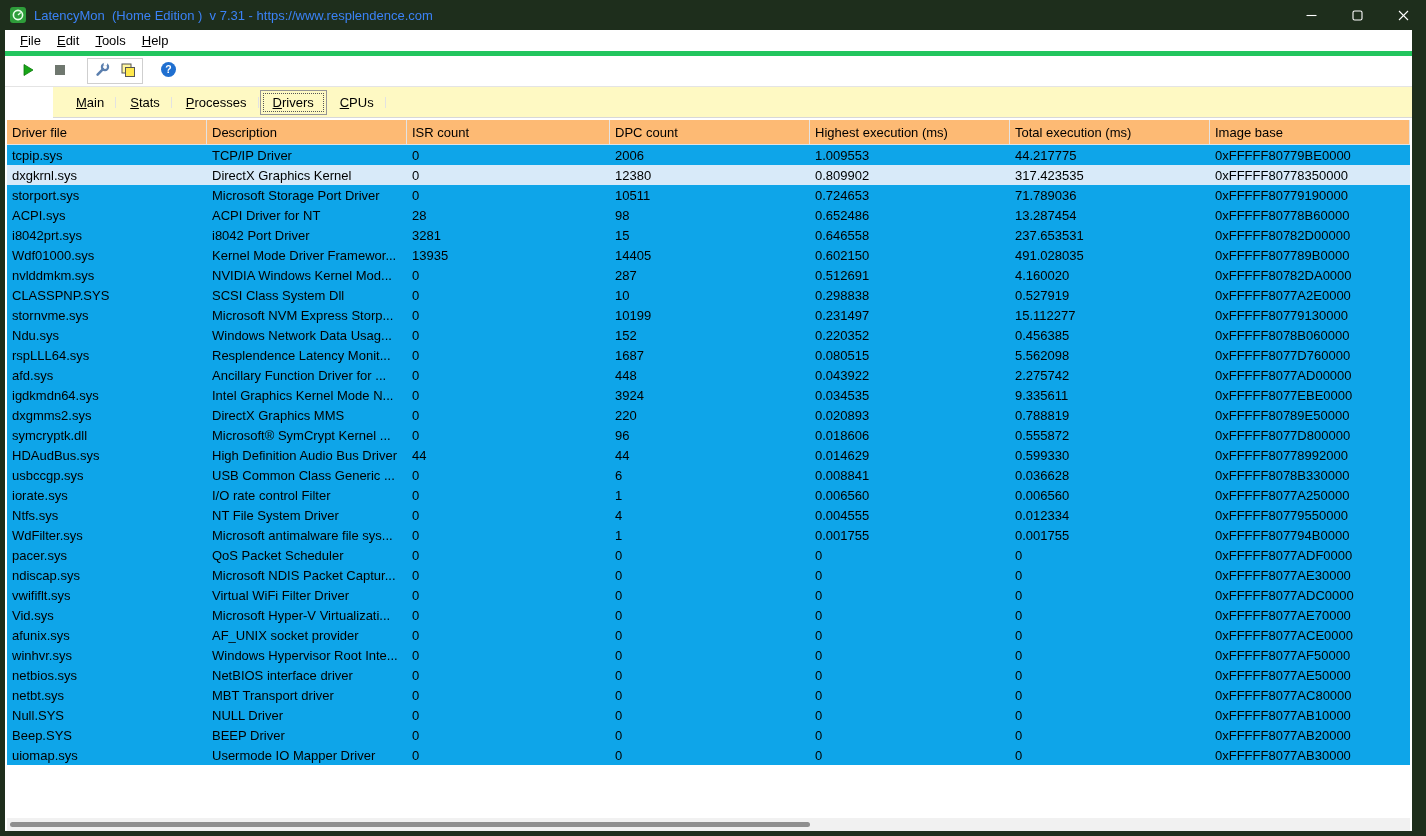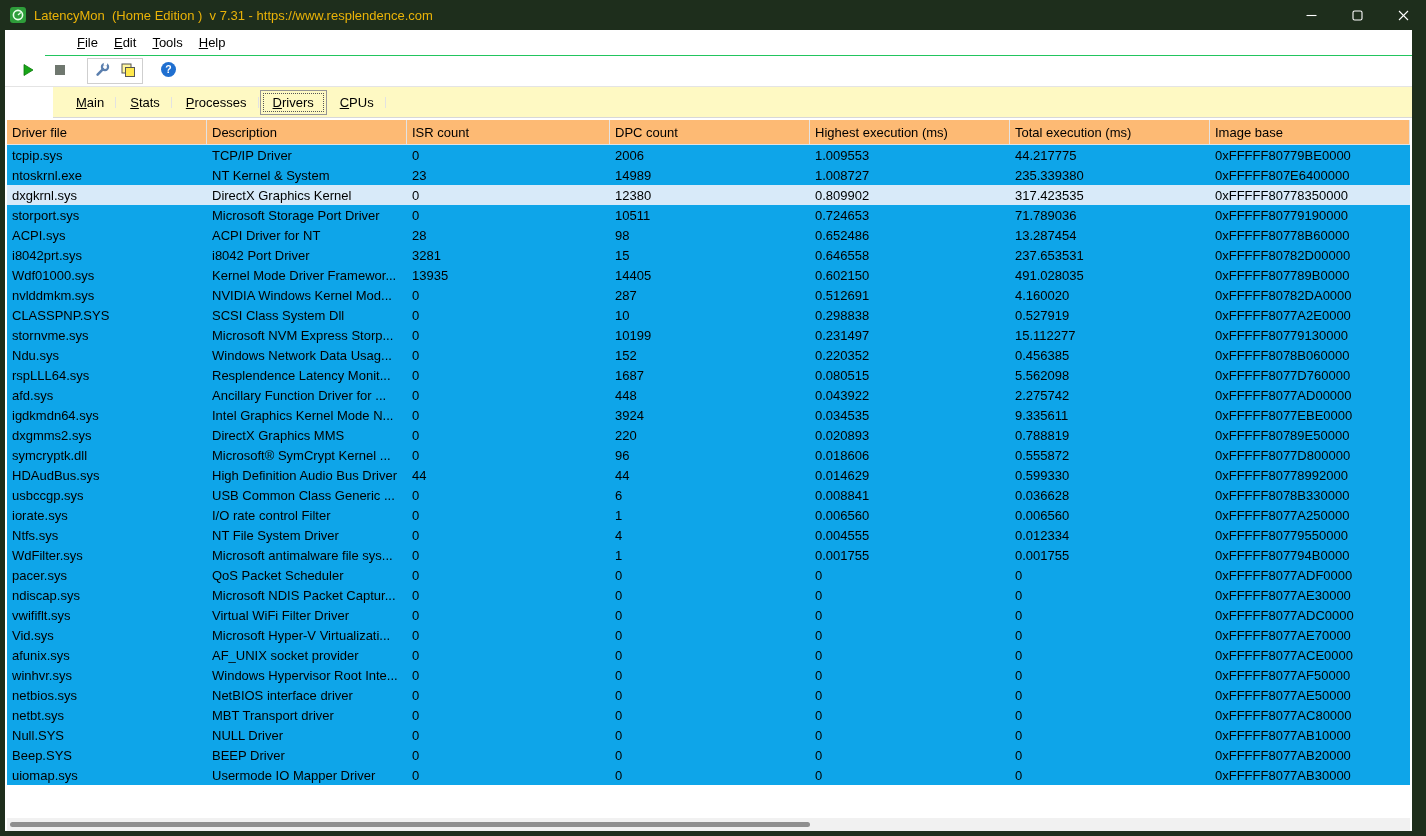--- a/index.html
+++ b/index.html
@@ -2,32 +2,32 @@
 <html><head>
 <meta charset="utf-8">
 <style>
   * { margin:0; padding:0; box-sizing:border-box; }
   html,body { width:1426px; height:836px; overflow:hidden; }
   body { font-family:"Liberation Sans","DejaVu Sans",sans-serif; font-size:13px; color:#000; background:#1e2e1c; }
 
   .window { width:1426px; height:836px; display:flex; flex-direction:column; background:#1e2e1c; }
 
   
-  .titlebar { flex:0 0 30px; display:flex; align-items:center; color:#eab308; background:#1e2e1c; }
+  .titlebar { flex:0 0 30px; display:flex; align-items:center; color:#3b82f6; background:#1e2e1c; }
   .app-icon { width:16px; height:16px; margin:0 8px 0 10px; display:inline-flex; }
   .title-text { font-size:13px; white-space:pre; }
   .win-controls { margin-left:auto; display:flex; height:100%; }
   .win-btn { width:46px; height:100%; display:flex; align-items:center; justify-content:center; }
 
   
   .frame { flex:1; display:flex; flex-direction:column; padding:0 14px 5px 5px; min-height:0; background:#1e2e1c; }
   .client { flex:1; display:flex; flex-direction:column; background:#fff; min-height:0; }
 
   
-  .menubar { height:26px; display:flex; align-items:center; padding-left:24px; border-bottom:1px solid #22c55e; background:#fff;margin-left:40px; }
+  .menubar { height:26px; display:flex; align-items:center; padding-left:7px; border-bottom:5px solid #22c55e; background:#fff; }
   .menu-item { display:inline-block; padding:4px 8px; cursor:default; }
   .menu-item::first-letter { text-decoration:underline; }
 
   
   .toolbar { height:31px; display:flex; align-items:center; padding-left:10px; gap:6px; border-bottom:1px solid #e4e4e4; background:#fff; }
   .tool-btn { width:26px; height:24px; display:flex; align-items:center; justify-content:center; }
   .tool-group { display:flex; border:1px solid #cfcfcf; padding:0 1px; margin-left:8px; }
   .help-sep { margin-left:6px; }
 
   
@@ -163,29 +163,20 @@
         <div class="tbody">
             <div class="tr">
               <div class="td">tcpip.sys</div>
               <div class="td">TCP/IP Driver</div>
               <div class="td">0</div>
               <div class="td">2006</div>
               <div class="td">1.009553</div>
               <div class="td">44.217775</div>
               <div class="td">0xFFFFF80779BE0000</div>
             </div>
-            <div class="tr">
-              <div class="td">ntoskrnl.exe</div>
-              <div class="td">NT Kernel &amp; System</div>
-              <div class="td">23</div>
-              <div class="td">14989</div>
-              <div class="td">1.008727</div>
-              <div class="td">235.339380</div>
-              <div class="td">0xFFFFF807E6400000</div>
-            </div>
             <div class="tr selected">
               <div class="td">dxgkrnl.sys</div>
               <div class="td">DirectX Graphics Kernel</div>
               <div class="td">0</div>
               <div class="td">12380</div>
               <div class="td">0.809902</div>
               <div class="td">317.423535</div>
               <div class="td">0xFFFFF80778350000</div>
             </div>
             <div class="tr">

